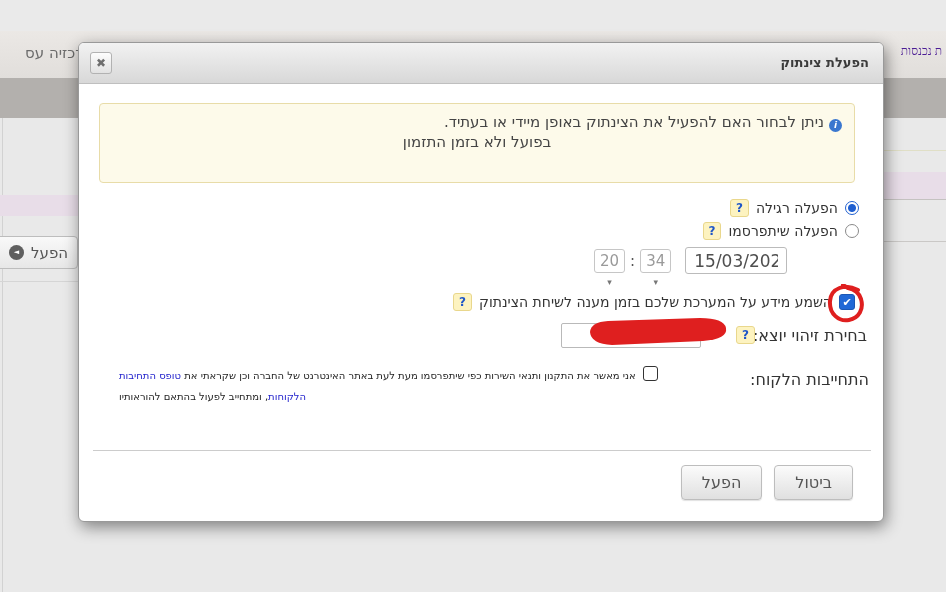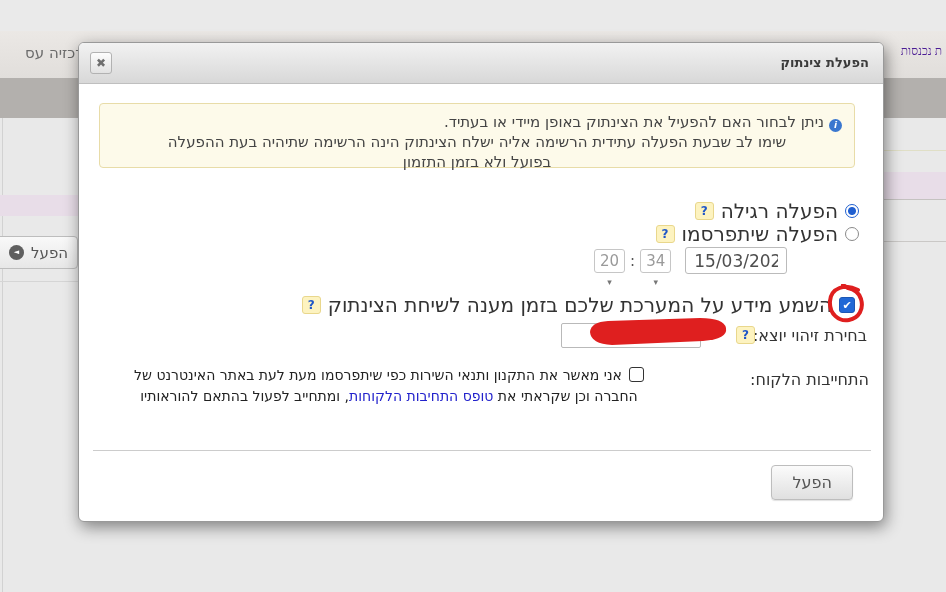--- a/index.html
+++ b/index.html
@@ -52,21 +52,21 @@
   }
   .close-btn{
     position:absolute;left:11px;top:9px;width:22px;height:22px;
     border:1px solid #b2b2b2;border-radius:3px;
     background:linear-gradient(#fdfdfd,#e2e2e2);
     color:#6f6f6f;font-size:12px;font-weight:bold;line-height:21px;text-align:center;
     cursor:pointer;box-sizing:border-box;
   }
 
   .infobox{
-    left:20px;top:60px;width:756px;height:65px;
+    left:20px;top:60px;width:756px;height:80px;
     background:#fdfaea;border:1px solid #e8dca8;border-radius:4px;
     box-sizing:border-box;padding:8px 12px;
     direction:rtl;font-size:15px;color:#444;line-height:20px;
   }
   .info-line1{text-align:right;}
   .info-line-c{text-align:center;}
   .info-icon{
     display:inline-block;width:13px;height:13px;border-radius:50%;
     background:#3a77cf;color:#fff;font-size:9px;font-weight:bold;font-style:italic;
     line-height:13px;text-align:center;vertical-align:-1px;margin-left:5px;
@@ -74,21 +74,21 @@
 
   .row{direction:rtl;display:flex;align-items:center;white-space:nowrap;}
   .radio{
     width:14px;height:14px;border-radius:50%;border:1px solid #8a8a8a;background:#fff;
     box-sizing:border-box;flex:0 0 auto;
   }
   .radio.sel{
     border:1px solid #1f5fd0;
     background:radial-gradient(circle at 50% 50%, #1f5fd0 0 3.5px, #fff 4.5px);
   }
-  .rlabel{font-size:20px;color:#333;margin:0 7px;}
+  .rlabel{font-size:14px;color:#333;margin:0 7px;}
   .badge{
     display:inline-block;background:#fdf3c0;border:1px solid #e9d78c;border-radius:3px;
     color:#1e56c8;font-size:12px;font-weight:bold;padding:0 5px;line-height:16px;
     cursor:pointer;
   }
 
   .timerow{left:515px;top:204px;direction:ltr;display:flex;align-items:center;}
   .fakeselect{
     border:1px solid #c6c6c6;border-radius:3px;background:#fff;color:#9a9a9a;
     font-size:15px;height:24px;line-height:22px;box-sizing:border-box;
@@ -115,21 +115,21 @@
   .callerid-select{
     left:482px;top:280px;width:140px;height:25px;
     border:1px solid #b9b9b9;border-radius:2px;background:#fff;box-sizing:border-box;
     overflow:hidden;text-align:center;color:#9a9a9a;font-size:10px;letter-spacing:2px;
     line-height:34px;
   }
   .fieldlabel{font-size:16px;color:#333;direction:rtl;}
 
   .commit-par{
     left:40px;top:322px;width:540px;
-    direction:rtl;text-align:center;font-size:14px;color:#222;line-height:21px;
+    direction:rtl;text-align:left;font-size:10px;color:#222;line-height:21px;
   }
   .commit-par a{color:#2222cc;text-decoration:none;}
 
   .divider{left:14px;top:407px;width:778px;height:1px;background:#ccc;}
 
   .btnrow{right:30px;top:422px;direction:rtl;display:flex;gap:12px;}
   .btn{
     border:1px solid #bdbdbd;border-radius:4px;
     background:linear-gradient(#fbfbfb,#e0e0e0);
     color:#555;font-size:16px;font-family:"DejaVu Sans",sans-serif;
@@ -162,21 +162,20 @@
 </div>
 
 <div class="abs dialog">
 
   <div class="abs titlebar"></div>
   <div class="title">הפעלת צינתוק</div>
   <div class="close-btn">✖</div>
 
   <div class="abs infobox">
     <div class="info-line1"><span class="info-icon">i</span><span>ניתן לבחור האם להפעיל את הצינתוק באופן מיידי או בעתיד.</span></div>
-    <div class="info-line-c">שימו לב שבעת הפעלה עתידית הרשימה אליה ישלח הצינתוק הינה הרשימה שתיהיה בעת ההפעלה</div>
     <div class="info-line-c">בפועל ולא בזמן התזמון</div>
   </div>
 
   <div class="abs row" style="right:24px;top:156px;">
     <span class="radio sel"></span>
     <span class="rlabel">הפעלה רגילה</span>
     <span class="badge">?</span>
   </div>
 
   <div class="abs row" style="right:24px;top:179px;">
@@ -215,16 +214,17 @@
   <svg class="anno" style="left:503px;top:273px;" width="148" height="31" viewBox="0 0 148 31">
     <path d="M8 16 Q 9 6, 26 5 L 118 2 Q 142 2, 144 12 Q 146 23, 121 25 L 30 29 Q 9 28, 8 16 Z" fill="#df1f1f"></path>
   </svg>
 
   <div class="abs fieldlabel" style="right:14px;top:327px;">התחייבות הלקוח:</div>
   <div class="abs commit-par"><span class="checkbox-off"></span><span>אני מאשר את התקנון ותנאי השירות כפי שיתפרסמו מעת לעת באתר האינטרנט של החברה וכן שקראתי את </span><a href="#">טופס התחיבות הלקוחות</a><span>, ומתחייב לפעול בהתאם להוראותיו</span></div>
 
   <div class="abs divider"></div>
 
   <div class="abs btnrow">
+    <button class="btn">ביטול</button>
     <button class="btn">הפעל</button>
   </div>
 
 </div>
 
 </body></html>

